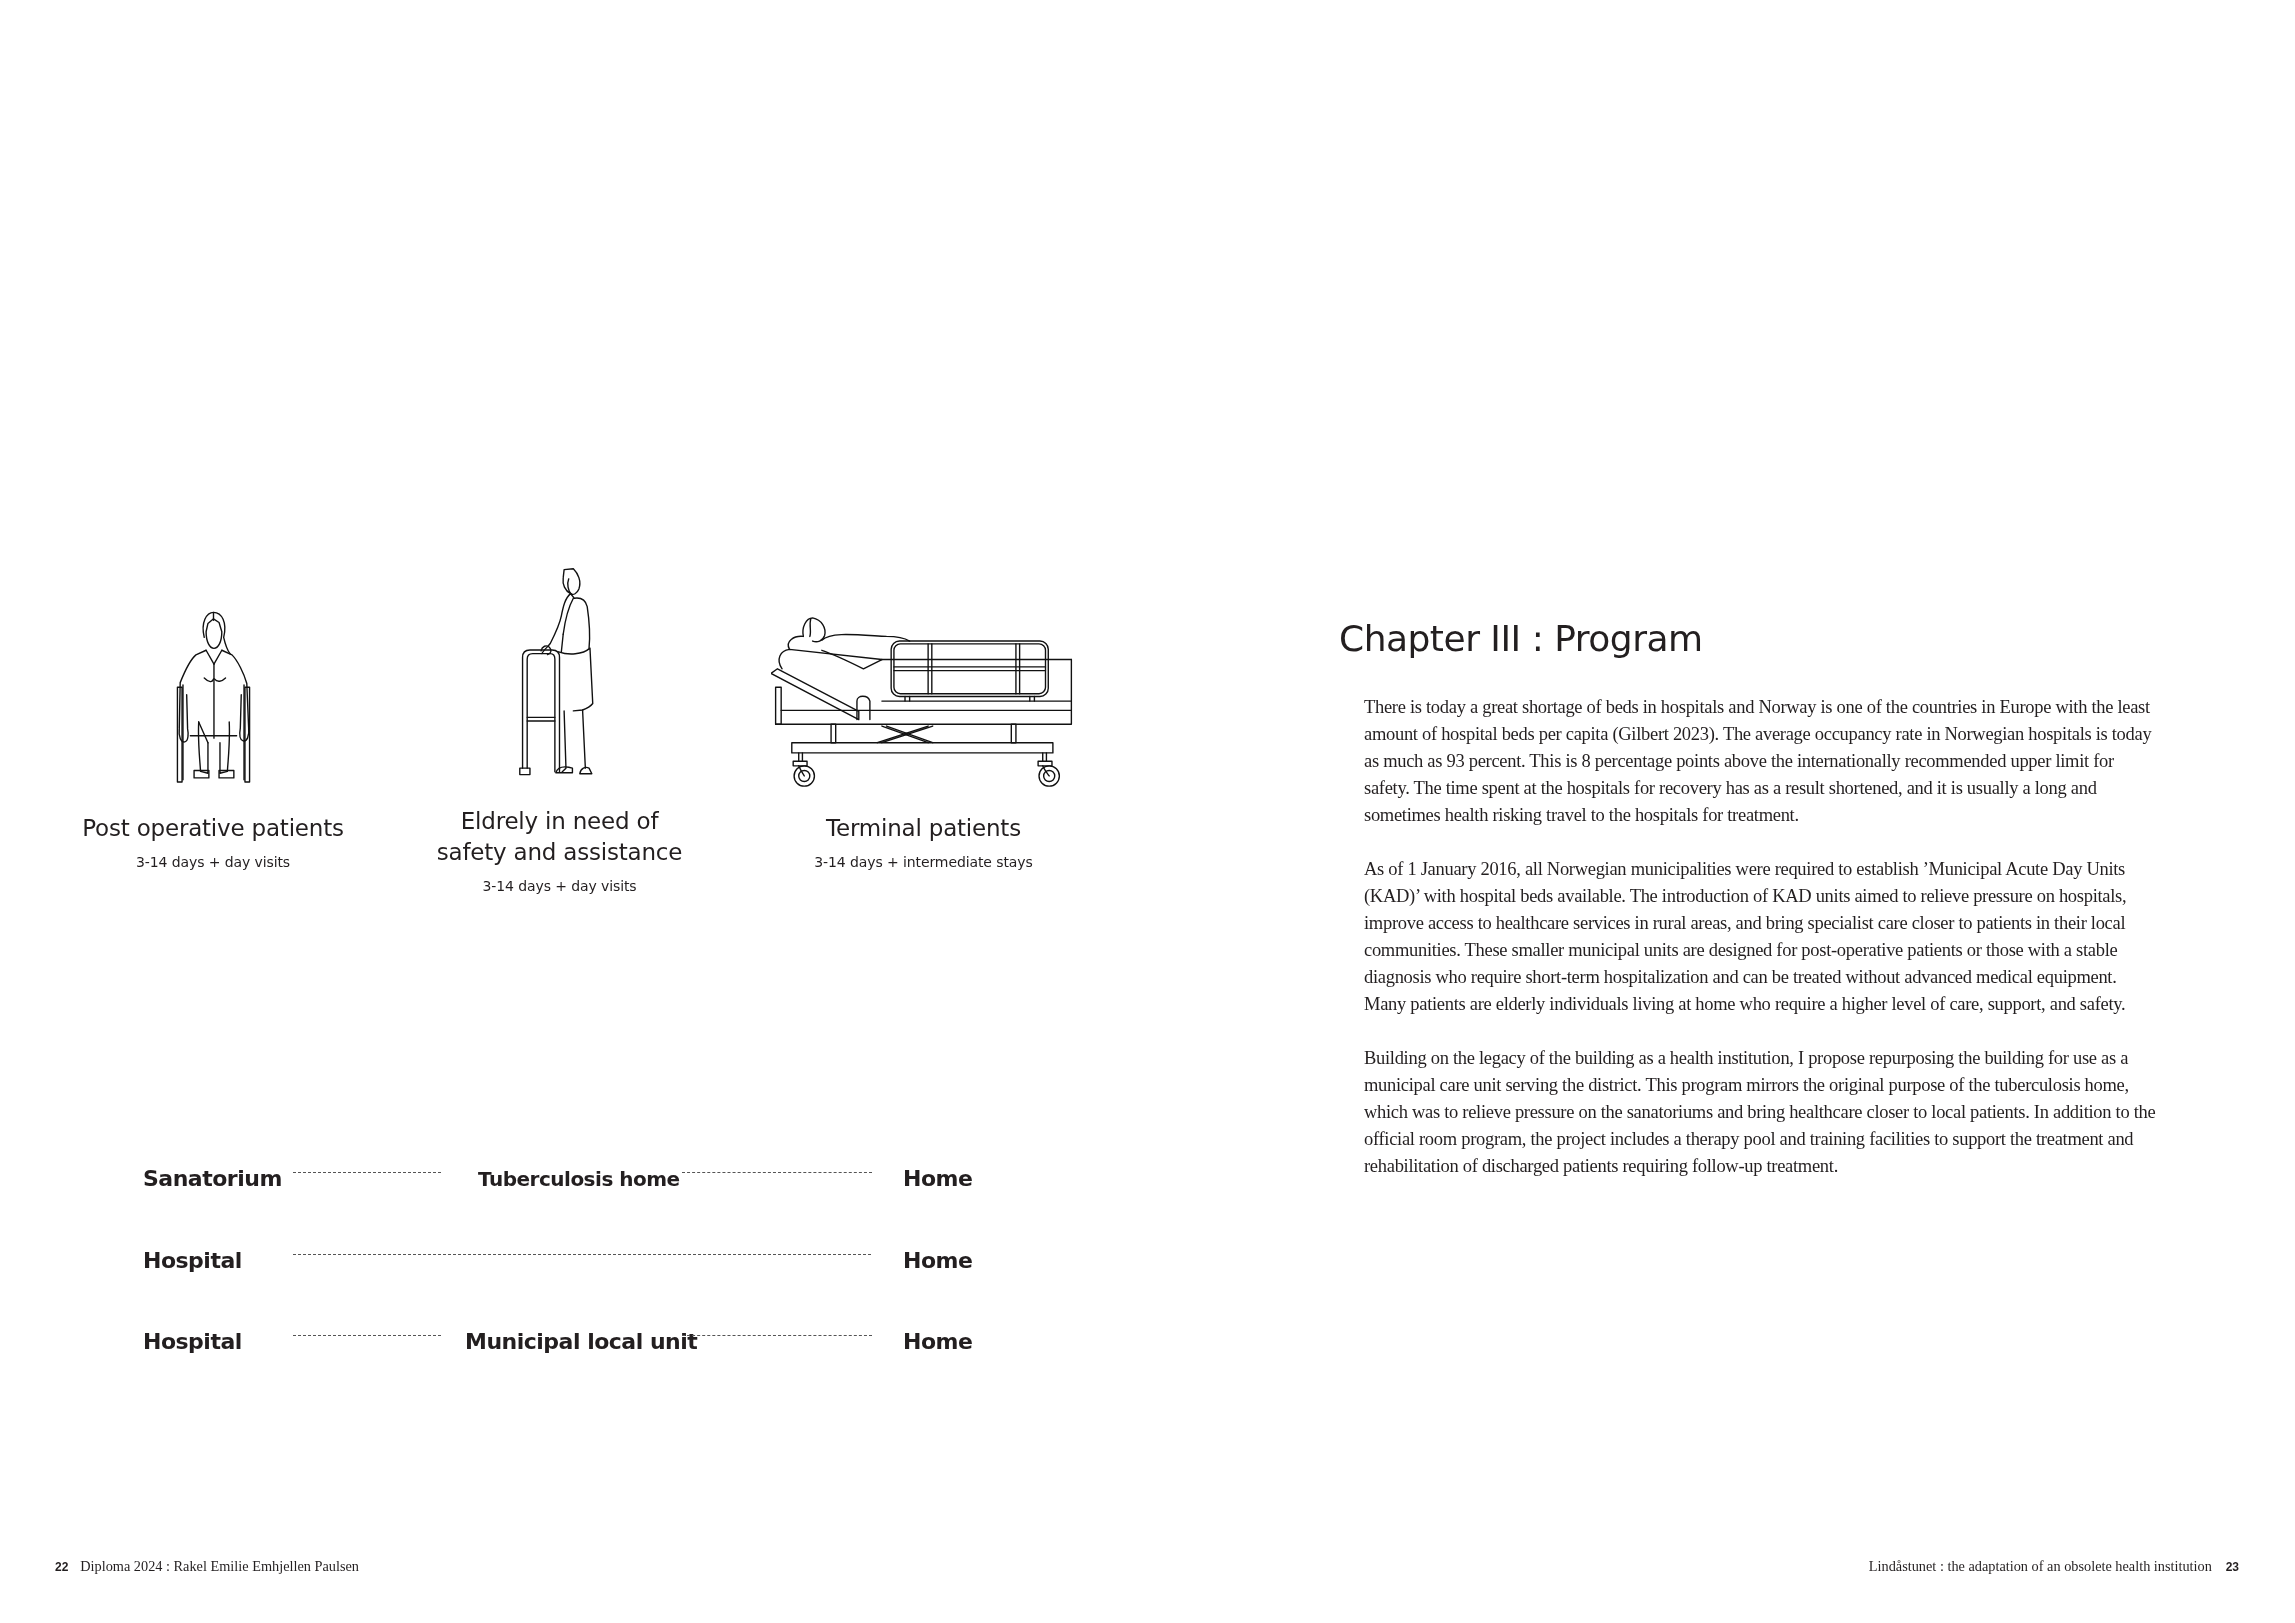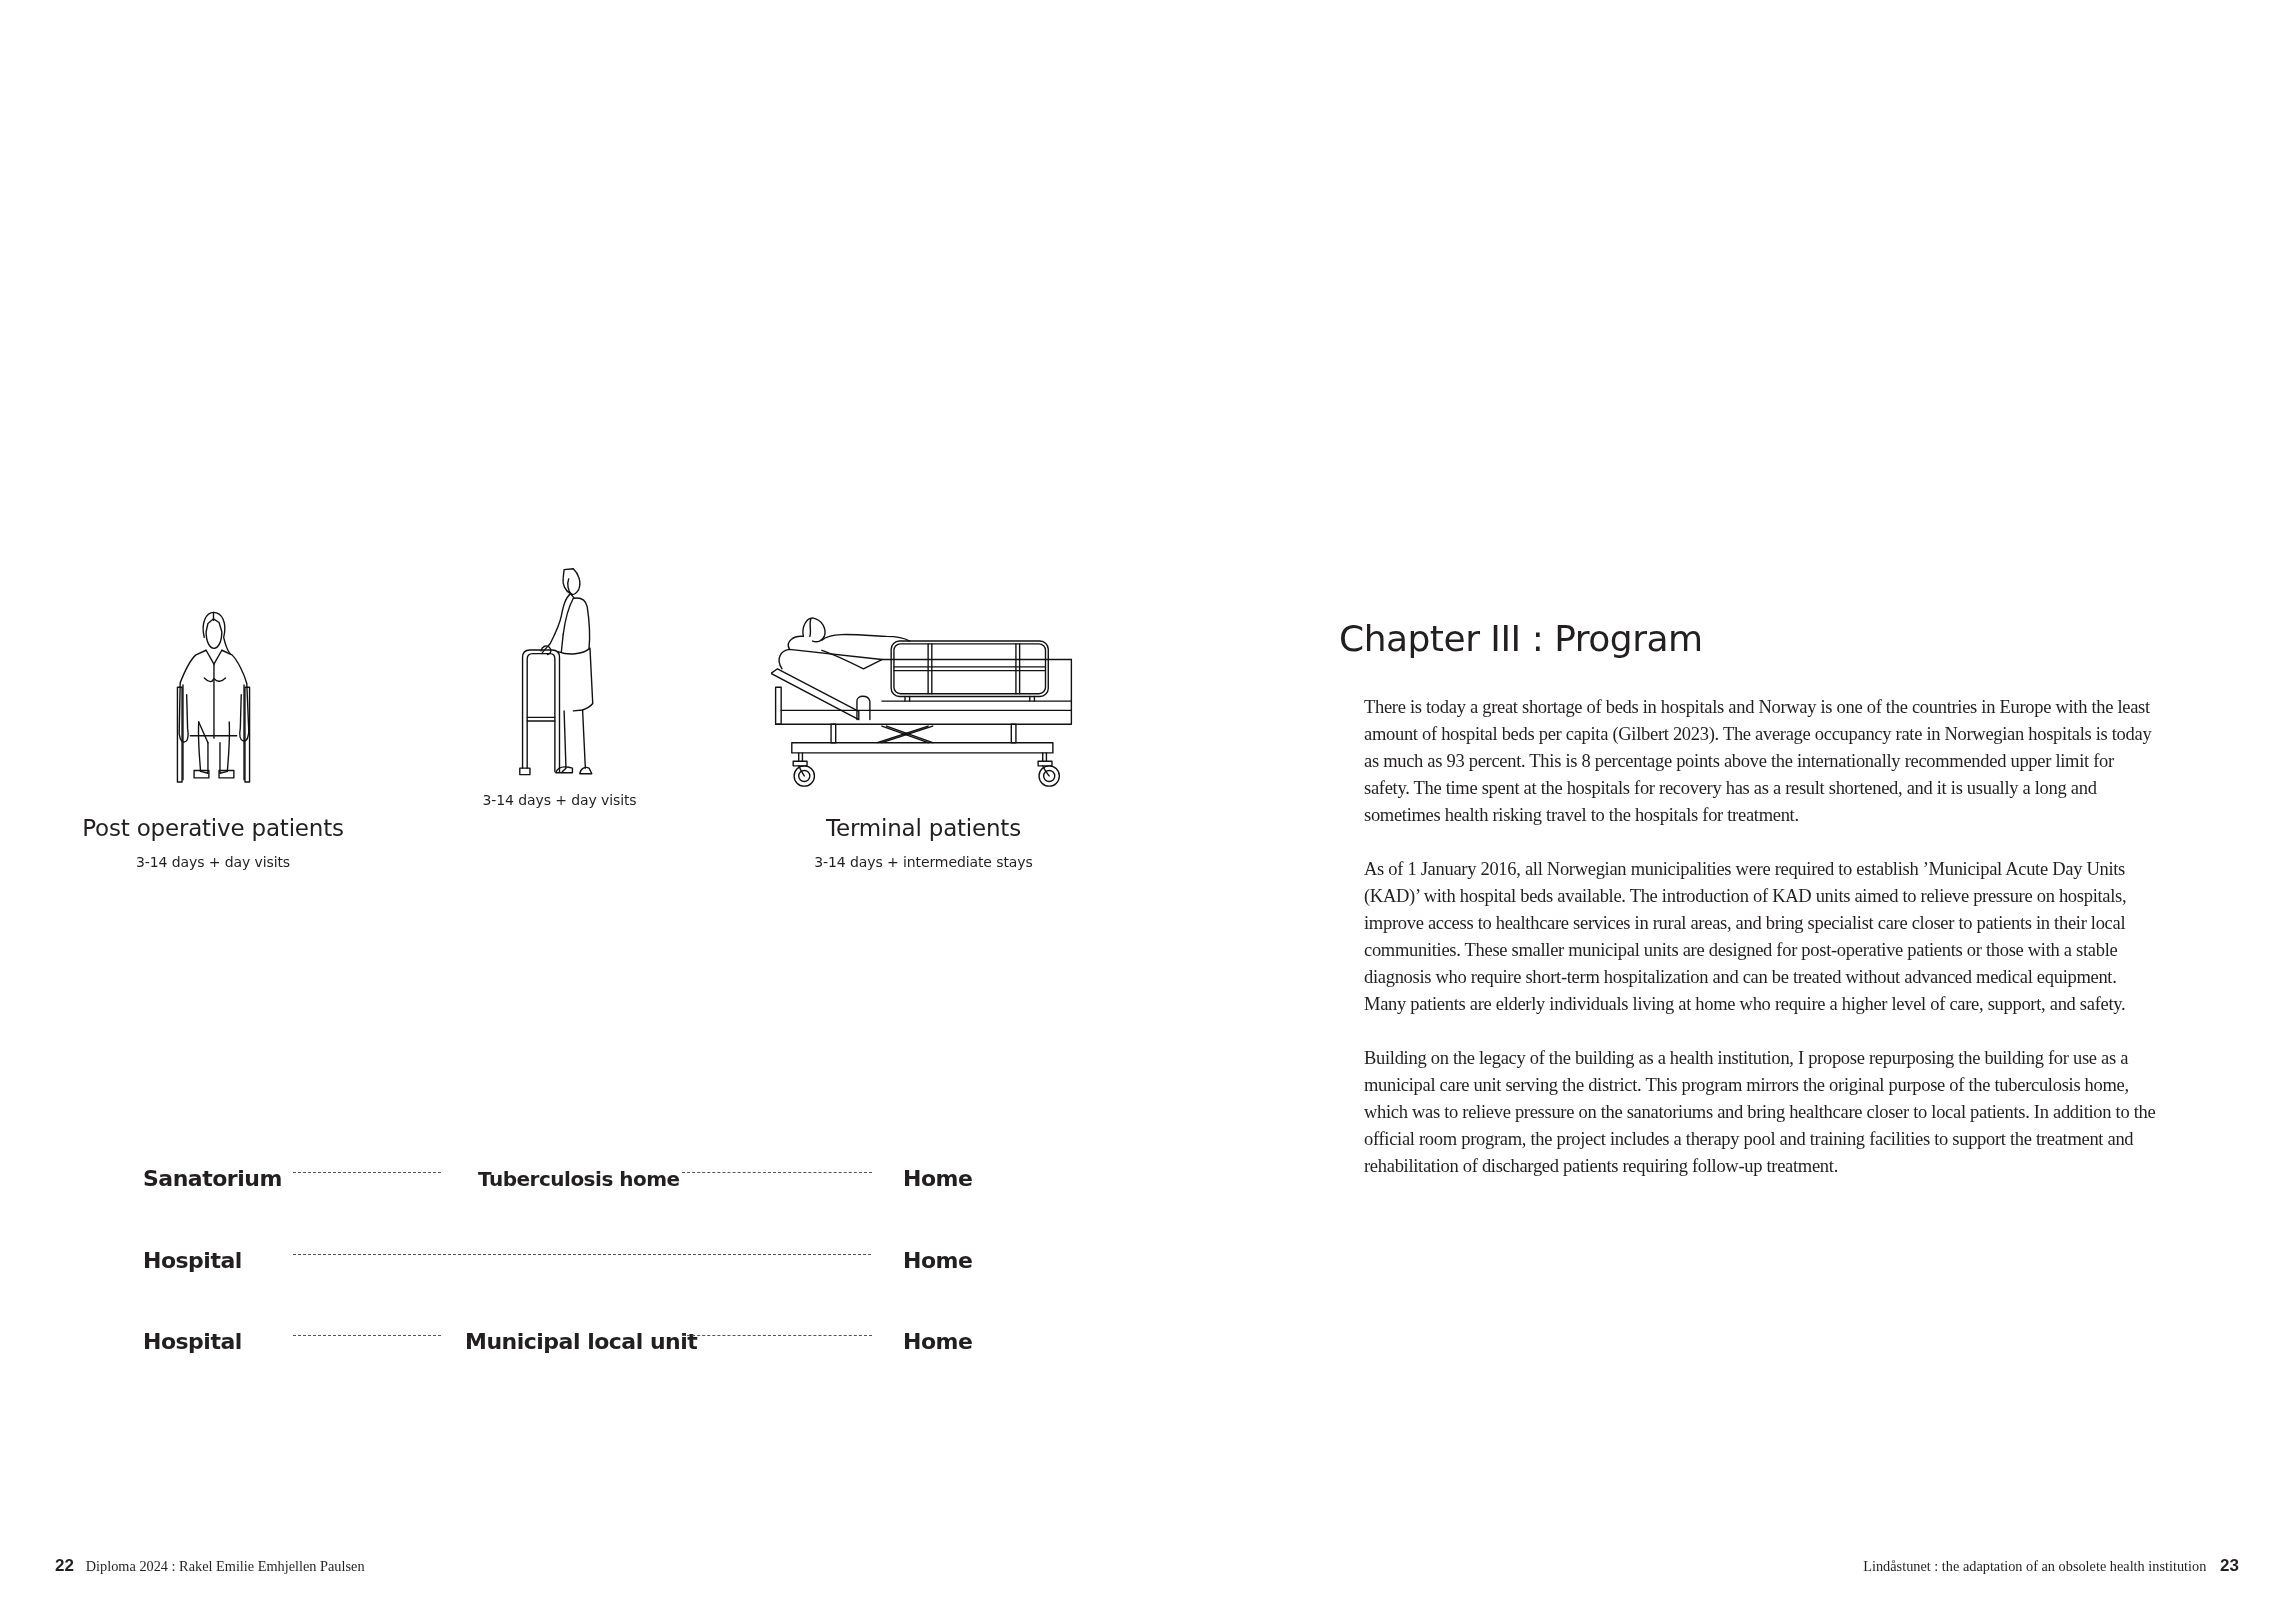--- a/index.html
+++ b/index.html
@@ -18,21 +18,21 @@
   .flow-mid { font-weight: 600; font-size: 20px; }
   .flow-dash { position: absolute; top: 16.7px; border-top: 1.4px dashed #555; height: 0; }
 
   
   .chapter-title { left: 1339px; top: 618px; font-family: "DejaVu Sans", sans-serif; font-size: 36px; font-weight: 500; letter-spacing: -0.5px; }
   .body-text { left: 1364px; top: 694px; width: 796px; font-family: "Liberation Serif", serif; font-size: 18.5px; line-height: 27px; color: #231f20; }
   .body-text p { margin: 0 0 27px 0; letter-spacing: -0.3px; text-align: left; }
 
   
   .footer { top: 1557px; font-size: 14.3px; line-height: 18.5px; white-space: nowrap; }
-  .page-num { font-family: "Liberation Sans", sans-serif; font-weight: bold; font-size: 17px; }
+  .page-num { font-family: "Liberation Sans", sans-serif; font-weight: bold; font-size: 12px; }
   .footer-text { font-family: "Liberation Serif", serif; font-size: 14.3px; }
 </style>
 </head>
 <body>
 
 <div>
 
   <div class="figure" style="left:74px; top:604px; width:278px;">
     <svg width="111" height="185" viewBox="0 0 240 400" fill="none" stroke="#111" stroke-width="3" stroke-linejoin="round" stroke-linecap="round">
 
@@ -83,20 +83,24 @@
       <path d="M164 452 C166 440 176 436 184 440 L190 452 Z"></path>
 
       <path d="M40 440 L40 200 C40 190 46 184 56 184 L104 184 C114 184 120 190 120 200 L120 448"></path>
       <path d="M50 440 L50 204 C50 196 54 192 62 192 L100 192 C108 192 110 196 110 204 L110 448"></path>
       <path d="M50 330 L110 330"></path>
       <path d="M50 338 L110 338"></path>
       <rect x="34" y="440" width="22" height="14"></rect>
 
       <path d="M80 186 C82 176 92 172 98 178 C104 184 102 192 94 194"></path>
     </svg>
+    <div class="fig-title">
+      <div>Eldrely in need of</div>
+      <div>safety and assistance</div>
+    </div>
     <div class="fig-sub">3-14 days + day visits</div>
   </div>
 
   <div class="figure" style="left:750px; top:604px; width:347px;">
     <svg width="305" height="185" viewBox="0 0 660 400" fill="none" stroke="#111" stroke-width="3" stroke-linejoin="round" stroke-linecap="round">
 
       <rect x="10" y="180" width="12" height="80"></rect>
 
       <path d="M10 260 L650 260 L650 120"></path>
       <path d="M22 230 L650 230"></path>

